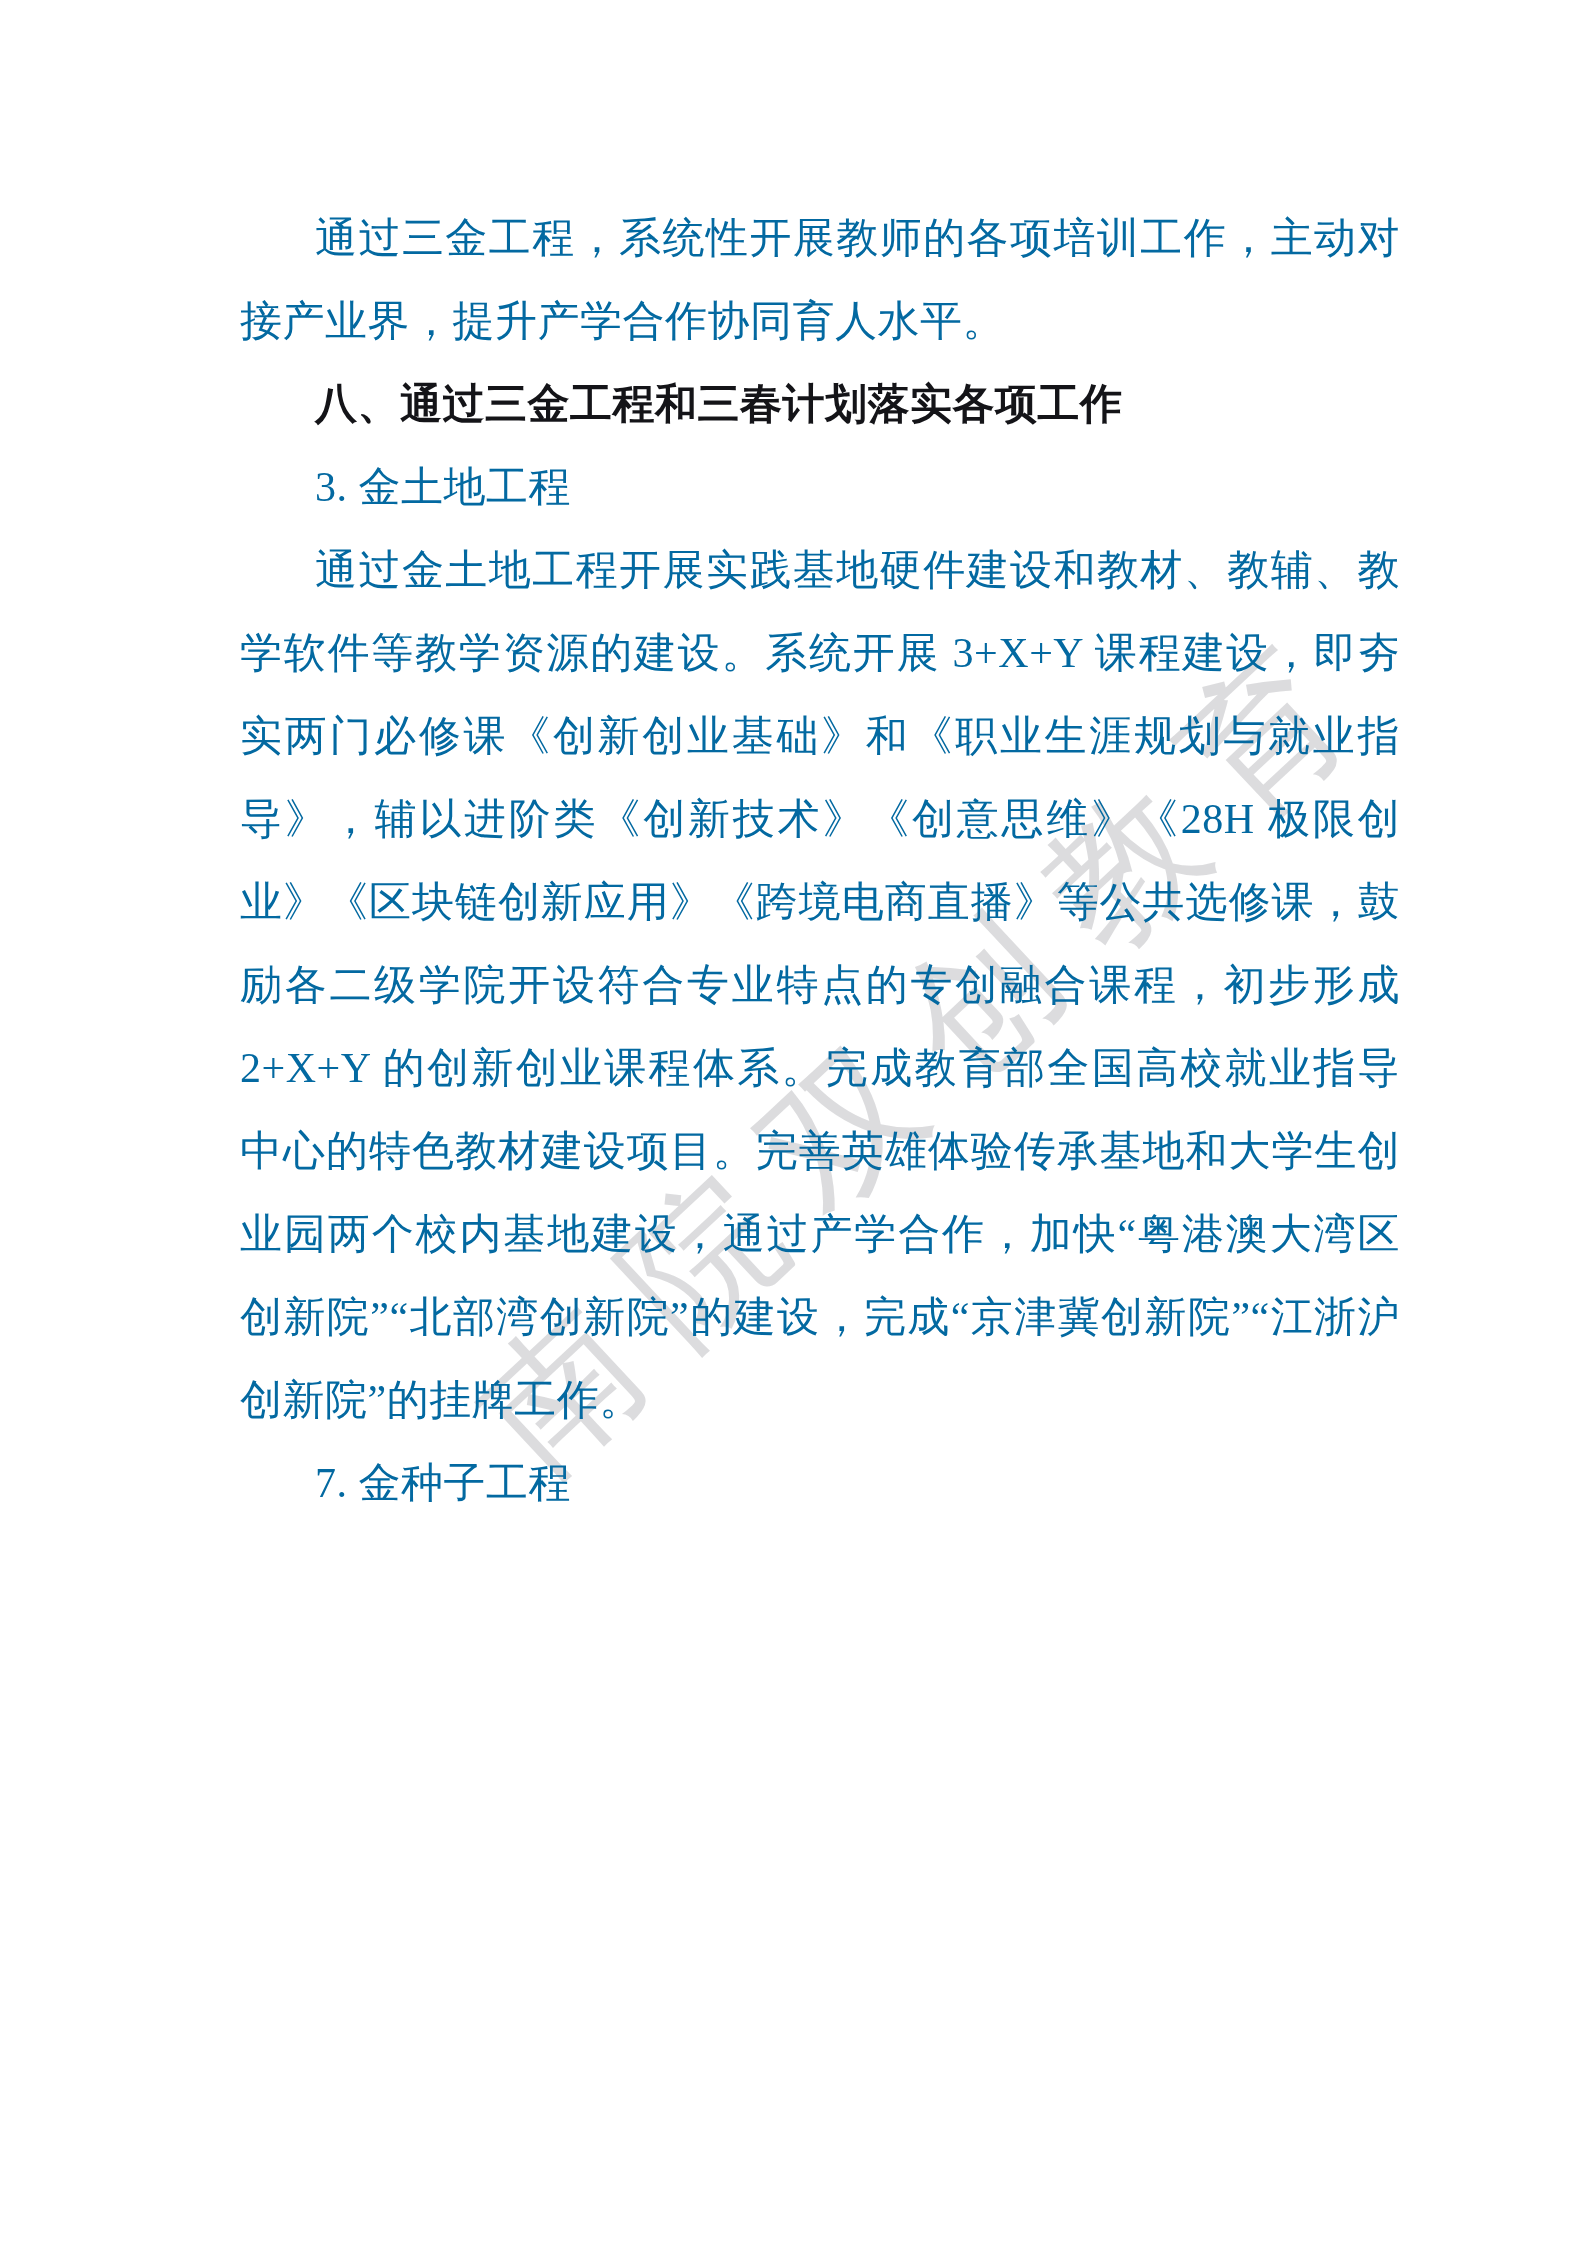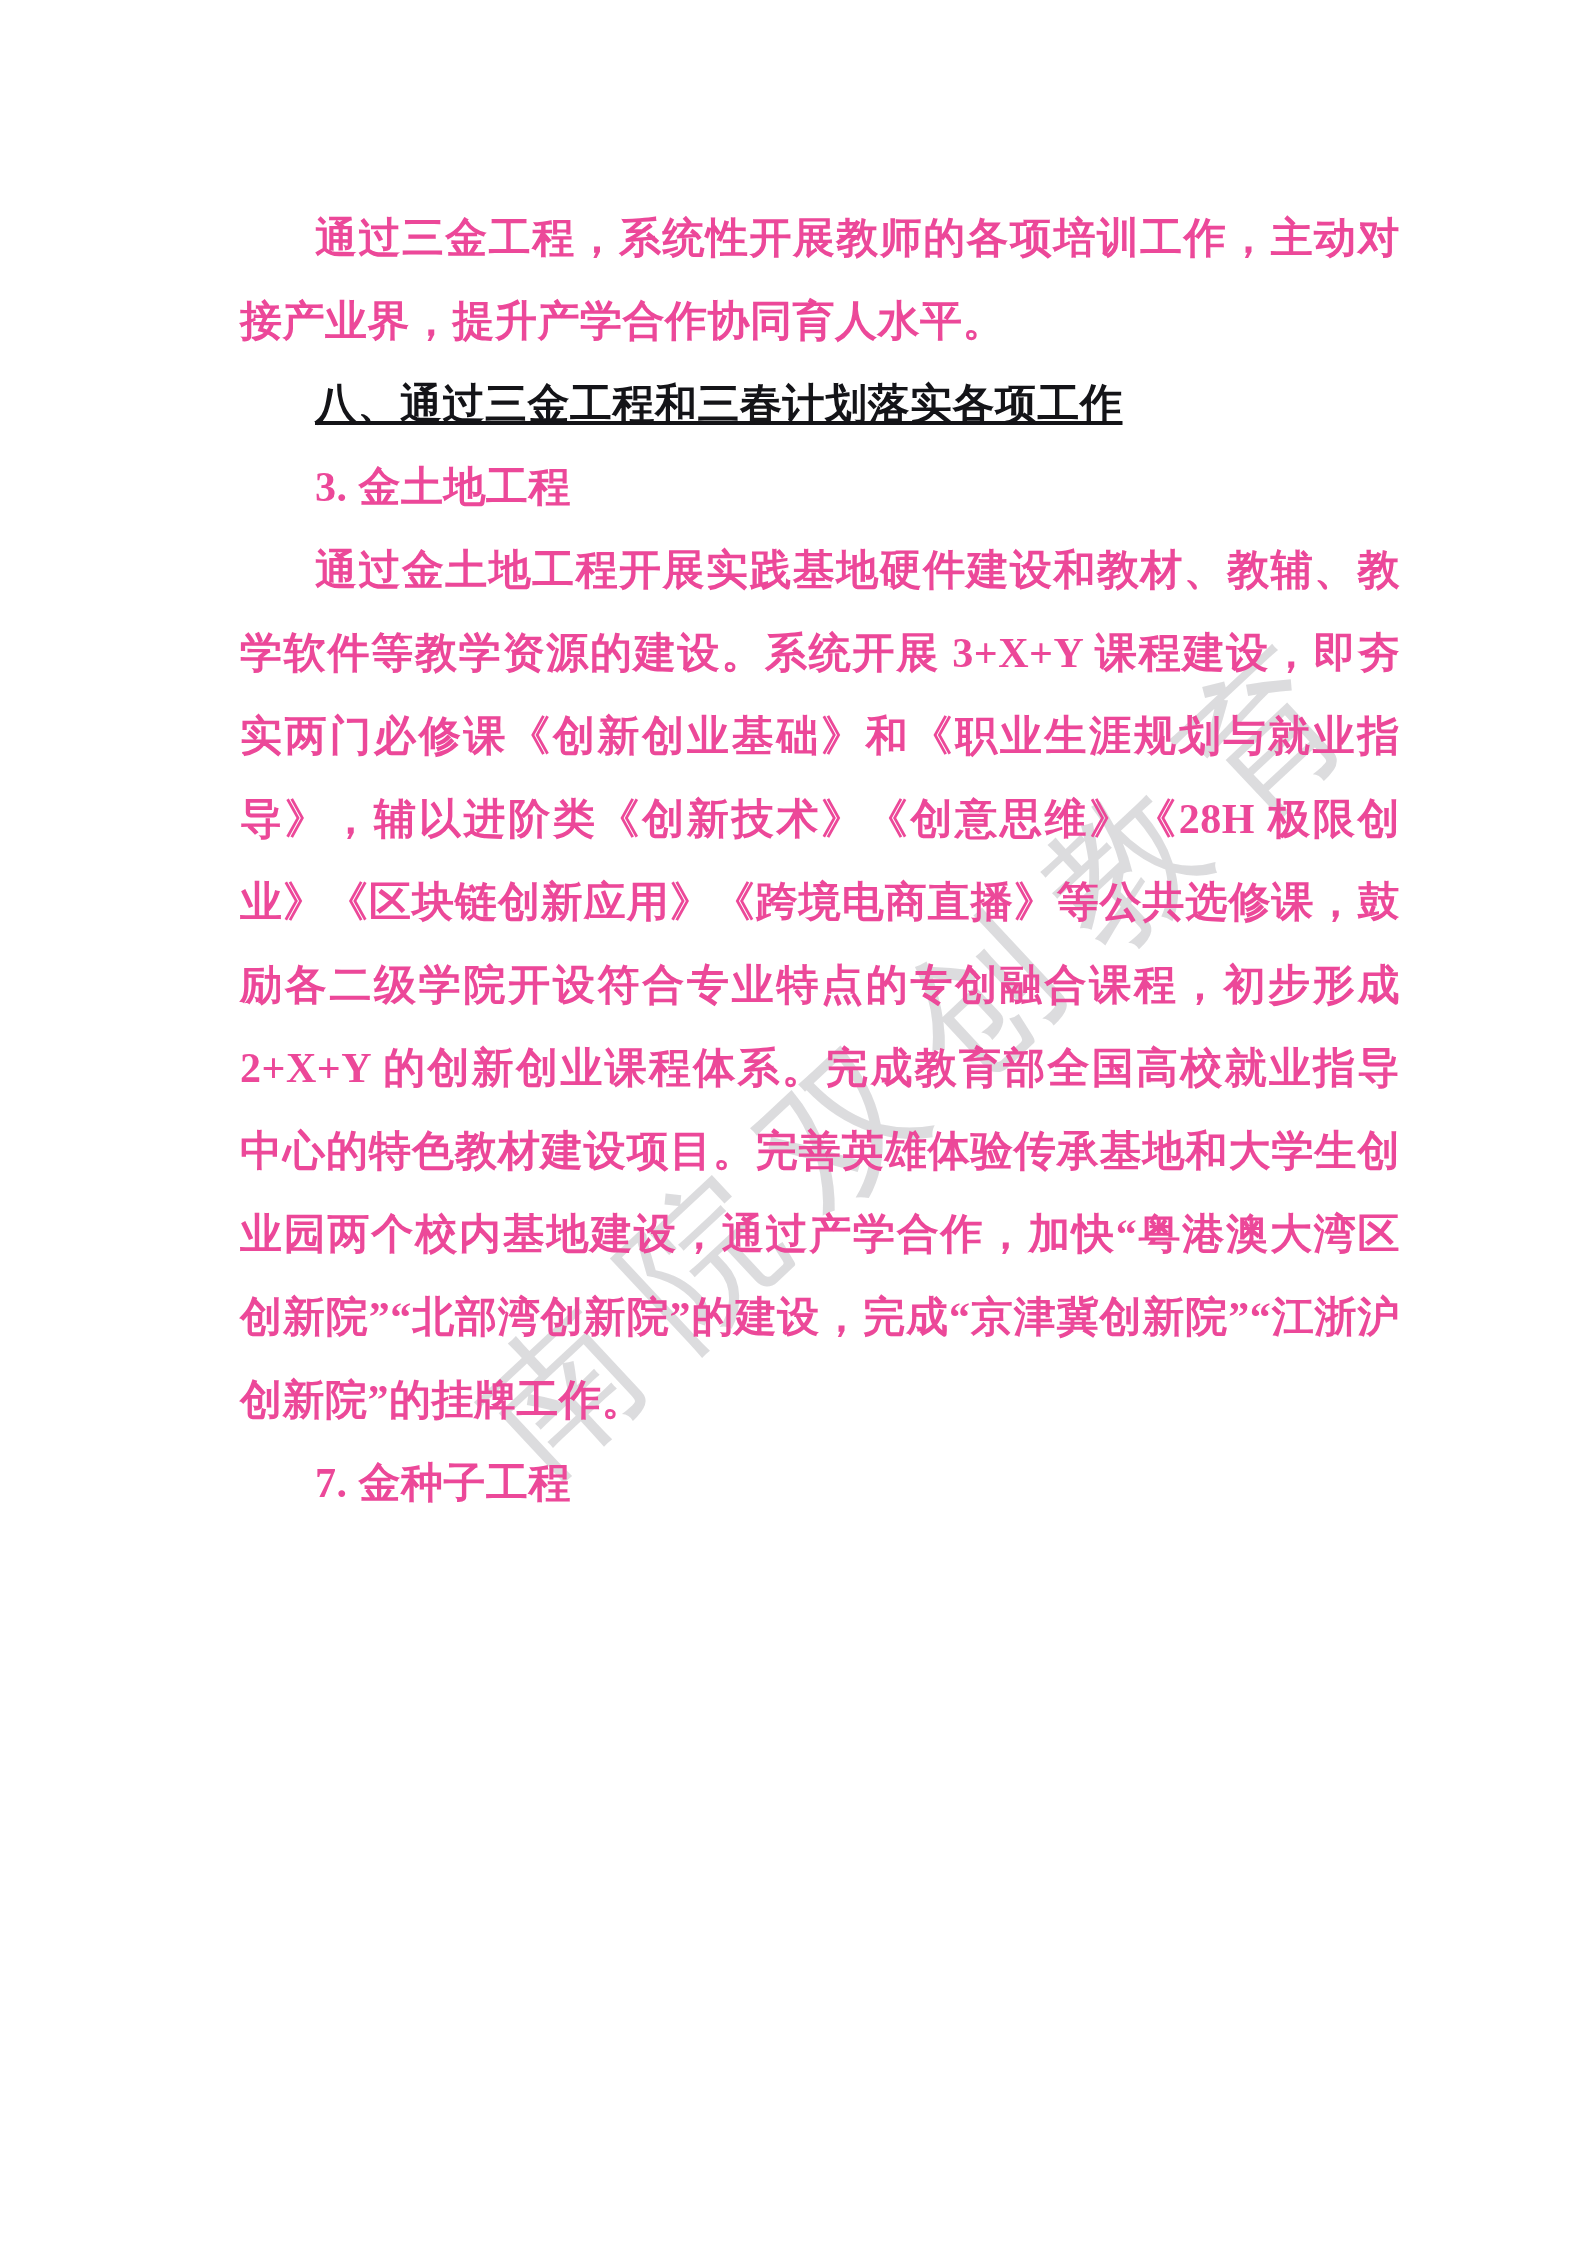--- a/index.html
+++ b/index.html
@@ -34,30 +34,28 @@
     position: absolute;
     left: 240px;
     top: 197px;
     width: 1160px;
     z-index: 1;
   }
   .text-block p {
     margin: 0;
     font-size: 42px;
     line-height: 83px;
-    color: #ec4899;
+    color: #0369a1;
     text-align: justify;
     text-indent: 75px;
     letter-spacing: 0.5px;
-    font-weight: bold;
   }
   .text-block p.heading {
     font-weight: bold;
     color: #141418;
-    text-decoration: underline;
   }
 </style>
 </head>
 <body>
 
 <div class="page">
   <div class="watermark">南院双创教育</div>
   <div class="text-block">
       <p class="body">通过三金工程，系统性开展教师的各项培训工作，主动对接产业界，提升产学合作协同育人水平。</p>
       <p class="heading">八、通过三金工程和三春计划落实各项工作</p>

